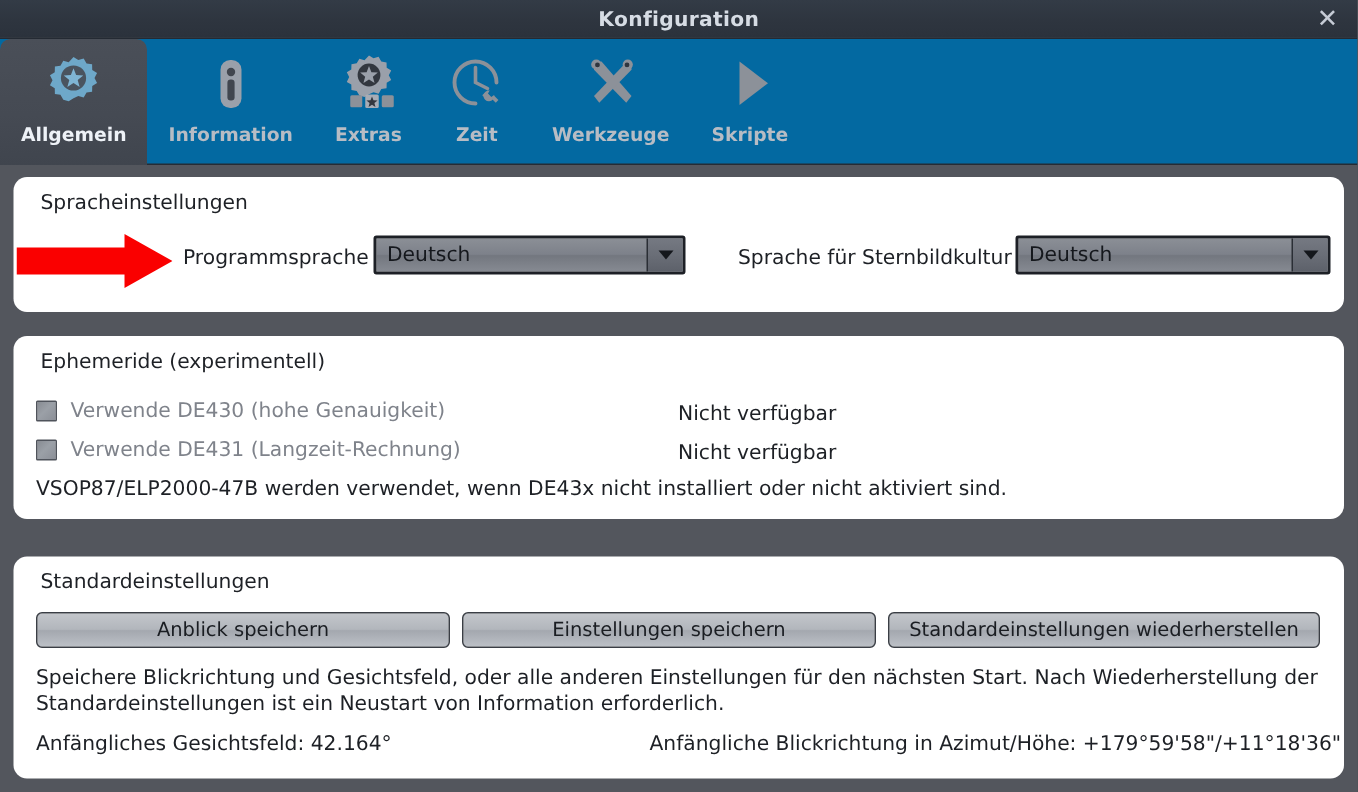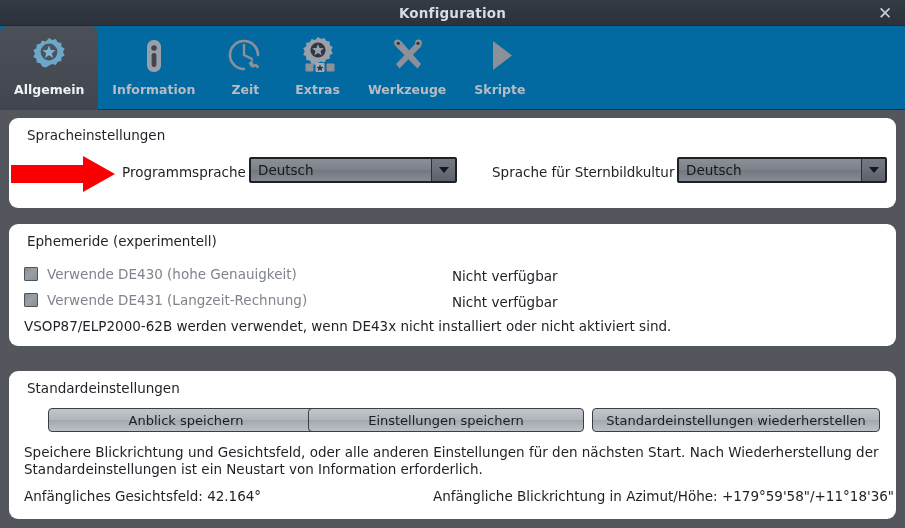--- a/index.html
+++ b/index.html
@@ -227,52 +227,52 @@
           <circle cx="22" cy="14" r="2.8" fill="#41464f"></circle>
           <rect x="19.6" y="19" width="4.8" height="14" rx="2.2" fill="#41464f"></rect>
         </svg>
       </div>
       <div class="tab-label">Information</div>
     </div>
 
     <div class="tab">
       <div class="tab-icon">
         <svg width="44" height="44" viewBox="0 0 44 44">
-          <path d="M35 21 A14 14 0 1 0 21 35" fill="none" stroke="#8c9199" stroke-width="2.6" stroke-linecap="round"></path>
-          <path d="M21 11 L21 21 L29 25" fill="none" stroke="#8c9199" stroke-width="2.4" stroke-linecap="round"></path>
-          <g fill="#8c9199">
-            <path d="M25.5 29.5 l3.2 3.2 2.2-2.2 -3.2-3.2z"></path>
-            <path d="M30.5 26.4 a3.6 3.6 0 1 0 3.0 3.0 l-2.0 1.2 -2.2-2.2z"></path>
-            <path d="M34.5 34.5 l-3.0-3.0 1.8-1.8 3.0 3.0z"></path>
-          </g>
-        </svg>
-      </div>
-      <div class="tab-label">Zeit</div>
-    </div>
-
-    <div class="tab">
-      <div class="tab-icon">
-        <svg width="44" height="44" viewBox="0 0 44 44">
           <g fill="#9aa0aa">
             <path d="M22 3 l3.0 1.9 3.4-1.0 1.8 3.1 3.5 .6 .1 3.6 3.0 1.8-1.6 3.2 1.6 3.2-3.0 1.8-.1 3.6-3.5 .6-1.8 3.1-3.4-1.0L22 28.8l-3.0 1.9-3.4-1.0-1.8-3.1-3.5-.6-.1-3.6-3.0-1.8 1.6-3.2-1.6-3.2 3.0-1.8 .1-3.6 3.5-.6 1.8-3.1 3.4 1.0z"></path>
           </g>
           <circle cx="22" cy="16" r="7.6" fill="#32373f"></circle>
           <path d="M22 10 l1.6 4.1 4.3 .2 -3.35 2.8 1.15 4.2 -3.7-2.35 -3.7 2.35 1.15-4.2 -3.35-2.8 4.3-.2z" fill="#9aa0aa"></path>
           <rect x="9.5" y="29.5" width="8" height="8" rx="1" fill="#8c9199"></rect>
           <rect x="19.5" y="29" width="9" height="9" rx="1" fill="#a7acb5"></rect>
           <path d="M24 30.3 l1.0 2.5 2.7 .15 -2.1 1.75 .72 2.6 -2.32-1.45 -2.32 1.45 .72-2.6 -2.1-1.75 2.7-.15z" fill="#32373f"></path>
           <rect x="30.5" y="29.5" width="8" height="8" rx="1" fill="#8c9199"></rect>
         </svg>
       </div>
       <div class="tab-label">Extras</div>
     </div>
 
     <div class="tab">
       <div class="tab-icon">
         <svg width="44" height="44" viewBox="0 0 44 44">
+          <path d="M35 21 A14 14 0 1 0 21 35" fill="none" stroke="#8c9199" stroke-width="2.6" stroke-linecap="round"></path>
+          <path d="M21 11 L21 21 L29 25" fill="none" stroke="#8c9199" stroke-width="2.4" stroke-linecap="round"></path>
+          <g fill="#8c9199">
+            <path d="M25.5 29.5 l3.2 3.2 2.2-2.2 -3.2-3.2z"></path>
+            <path d="M30.5 26.4 a3.6 3.6 0 1 0 3.0 3.0 l-2.0 1.2 -2.2-2.2z"></path>
+            <path d="M34.5 34.5 l-3.0-3.0 1.8-1.8 3.0 3.0z"></path>
+          </g>
+        </svg>
+      </div>
+      <div class="tab-label">Zeit</div>
+    </div>
+
+    <div class="tab">
+      <div class="tab-icon">
+        <svg width="44" height="44" viewBox="0 0 44 44">
           <g fill="#8c9199">
             <path d="M11 7 l5 0 20 23 -3.5 4.5 -21.5-22z"></path>
             <path d="M33 7 l-22 23 3.5 4.5 21.5-22 0-5z"></path>
             <circle cx="12.5" cy="9" r="3.4"></circle>
             <circle cx="33.5" cy="9" r="3.4"></circle>
           </g>
           <circle cx="13.3" cy="9.3" r="1.6" fill="#2f353e"></circle>
           <circle cx="33.0" cy="9.3" r="1.6" fill="#2f353e"></circle>
         </svg>
       </div>
@@ -321,27 +321,27 @@
       <span class="lbl-inline">Verwende DE430 (hohe Genauigkeit)</span>
     </div>
     <div class="lbl" style="left:443px; top:44px;">Nicht verfügbar</div>
 
     <div class="checkrow" style="left:15px; top:68px;">
       <span class="checkbox"></span>
       <span class="lbl-inline">Verwende DE431 (Langzeit-Rechnung)</span>
     </div>
     <div class="lbl" style="left:443px; top:70px;">Nicht verfügbar</div>
 
-    <div class="lbl" style="left:15px; top:94px;">VSOP87/ELP2000-62B werden verwendet, wenn DE43x nicht installiert oder nicht aktiviert sind.</div>
+    <div class="lbl" style="left:15px; top:94px;">VSOP87/ELP2000-47B werden verwendet, wenn DE43x nicht installiert oder nicht aktiviert sind.</div>
   </div>
 
   <div class="group" id="group-defaults">
     <div class="group-title">Standardeinstellungen</div>
 
-    <div class="btn" style="left:15px; top:37px; width:276px;margin-left:24px;">Anblick speichern</div>
+    <div class="btn" style="left:15px; top:37px; width:276px;">Anblick speichern</div>
     <div class="btn" style="left:299px; top:37px; width:276px;">Einstellungen speichern</div>
     <div class="btn" style="left:583px; top:37px; width:288px;">Standardeinstellungen wiederherstellen</div>
 
     <div class="footer-text" style="left:15px; top:73px;">Speichere Blickrichtung und Gesichtsfeld, oder alle anderen Einstellungen für den nächsten Start. Nach Wiederherstellung der</div>
     <div class="footer-text" style="left:15px; top:90px;">Standardeinstellungen ist ein Neustart von Information erforderlich.</div>
 
     <div class="footer-text" style="left:15px; top:117px;">Anfängliches Gesichtsfeld: 42.164°</div>
     <div class="footer-text" style="left:424px; top:117px;">Anfängliche Blickrichtung in Azimut/Höhe: +179°59'58"/+11°18'36"</div>
   </div>
 

